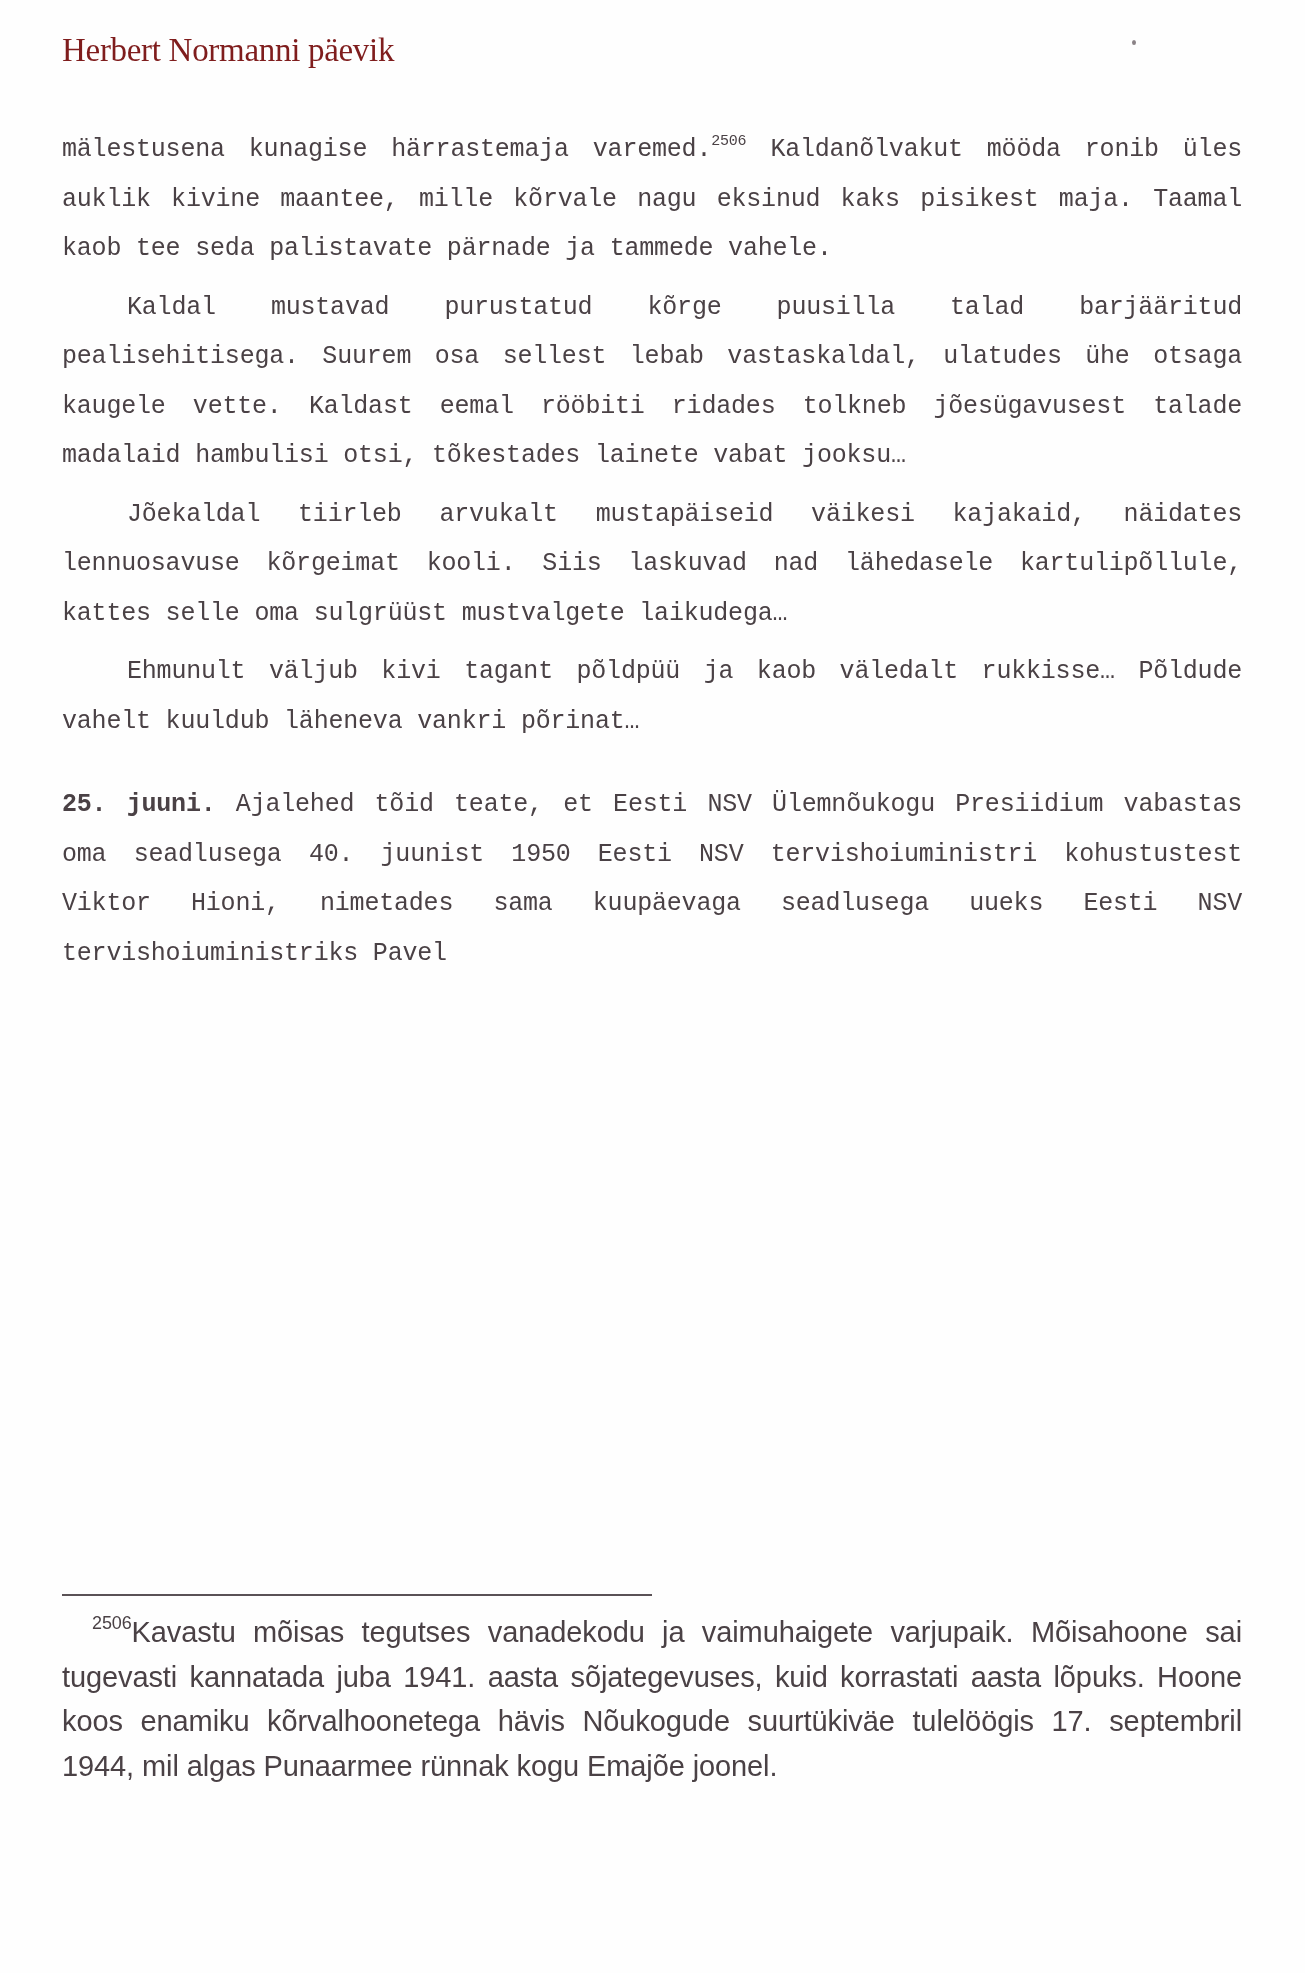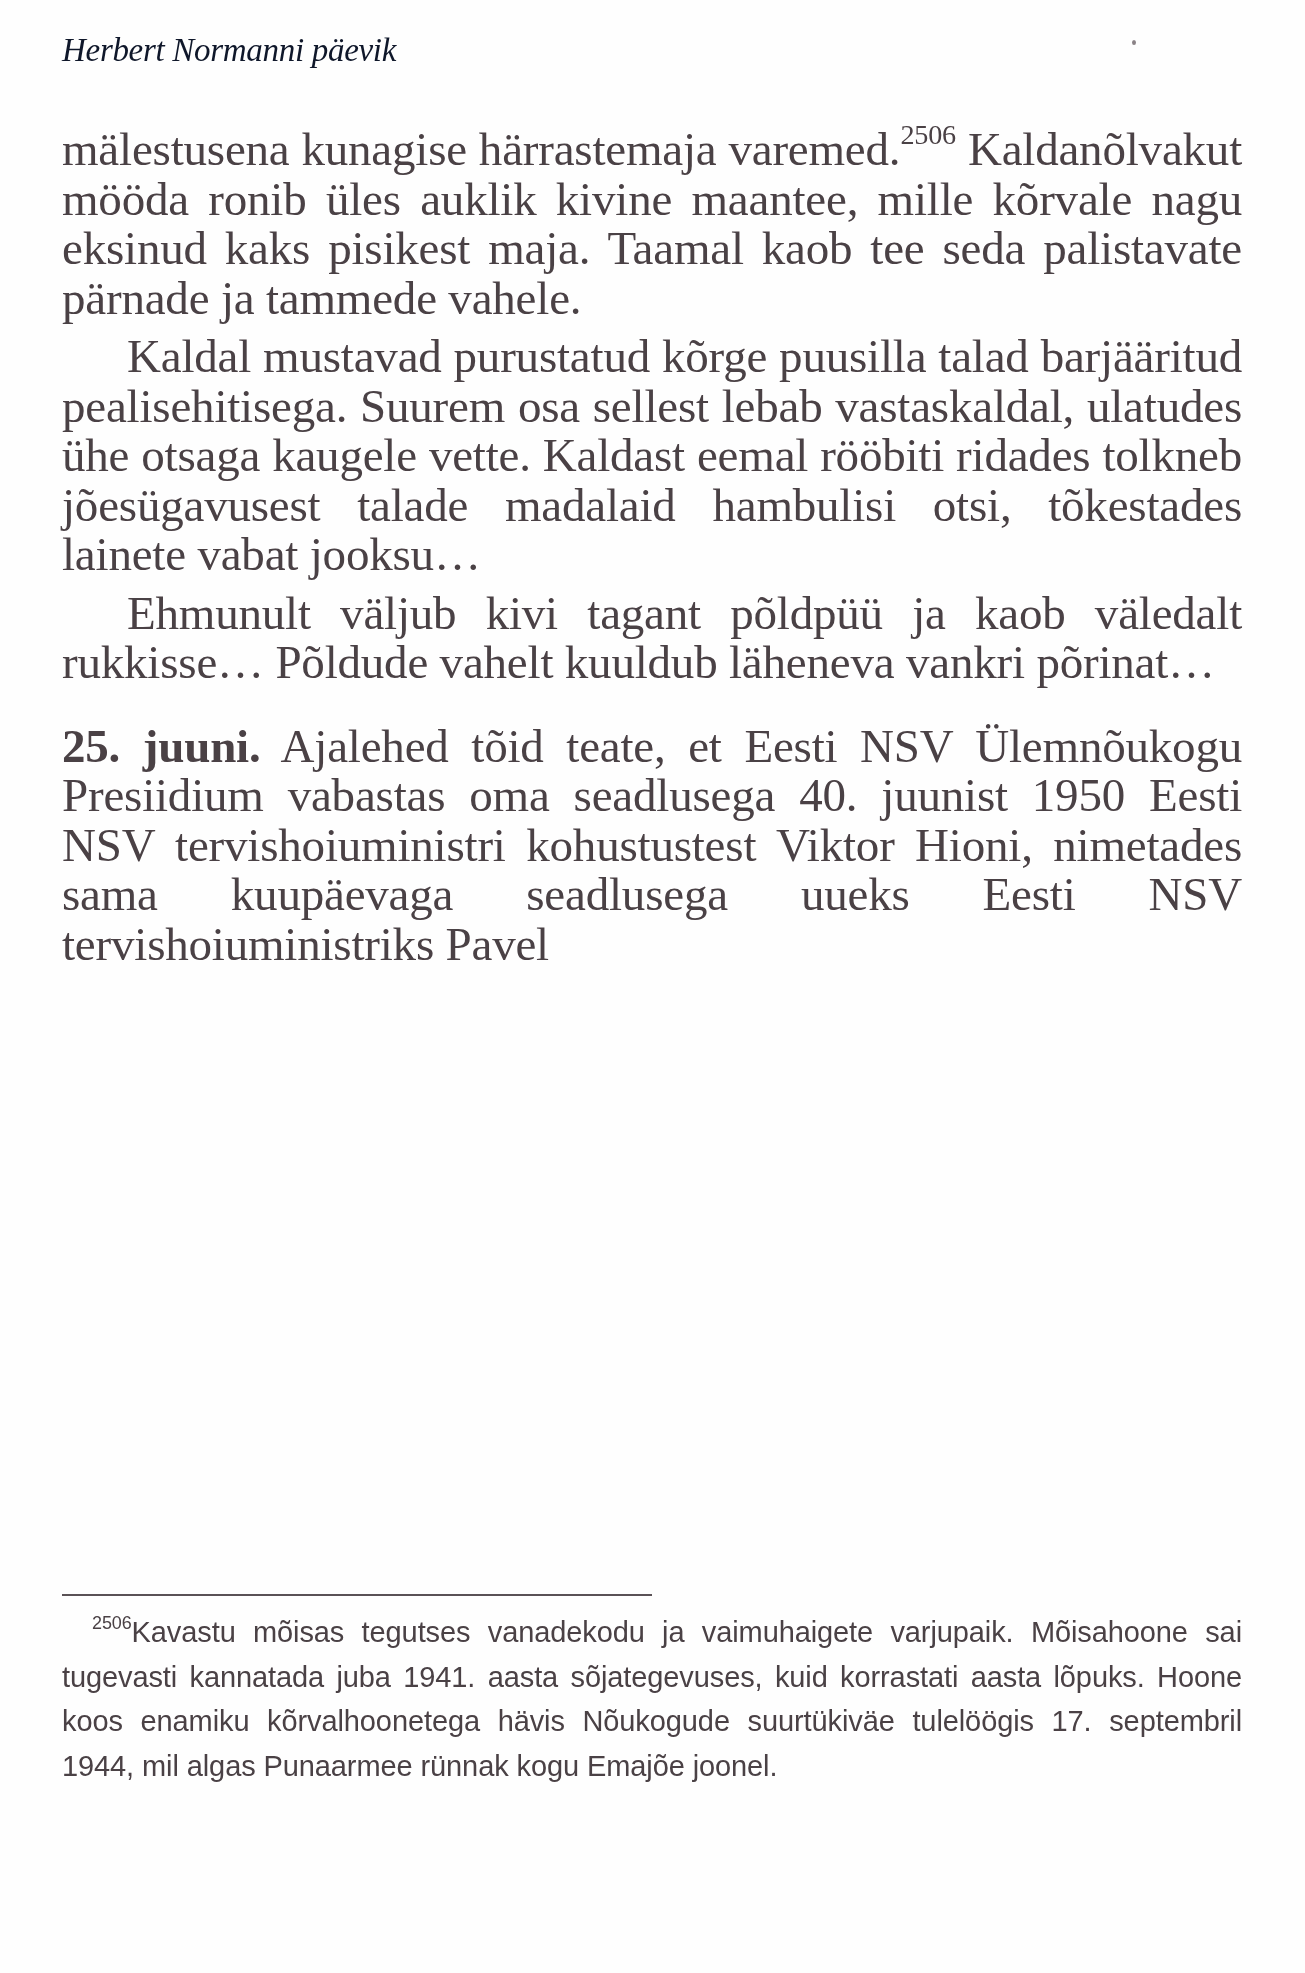--- a/index.html
+++ b/index.html
@@ -18,44 +18,44 @@
     .page {
       position: absolute;
       left: 62px;
       top: 0;
       width: 1180px;
     }
     .running-head {
       position: absolute;
       left: 0;
       top: 32px;
-      font-style: italic;
       font-size: 33px;
       letter-spacing: -0.3px;
-      color: #0f172a;
+      color: #7f1d1d;
       white-space: nowrap;
     }
     .speck {
       position: absolute;
       left: 1070px;
       top: 40px;
       width: 4px;
       height: 5px;
       background: #8a8286;
       border-radius: 50%;
     }
     .body-text {
       position: absolute;
       left: 0;
       top: 125px;
       width: 1180px;
-      font-size: 47px;
+      font-size: 25px;
       line-height: 49.5px;
       text-align: justify;
       letter-spacing: -0.2px;
+      font-family: Liberation Mono, monospace;
     }
     .body-text p {
       margin: 0 0 9px 0;
       text-indent: 0;
     }
     .body-text p.indent {
       text-indent: 65px;
     }
     .body-text p.entry {
       margin-top: 34px;
@@ -106,20 +106,21 @@
 
   <div class="running-head">Herbert Normanni päevik</div>
   <div class="speck"></div>
 
   <div class="body-text">
     <p><span>mälestusena kunagise härrastemaja varemed.</span><sup>2506</sup><span> Kaldanõlvakut mööda ronib üles auklik kivine maantee, mille kõrvale nagu eksinud kaks pisikest maja. Taamal kaob tee seda palistavate pärnade ja tammede vahele.</span></p>
 
     <p class="indent">Kaldal mustavad purustatud kõrge puusilla talad barjääritud pealisehitisega. Suurem osa sellest lebab vastaskaldal, ulatudes ühe otsaga kaugele vette. Kaldast eemal rööbiti ridades tolkneb jõesügavusest talade madalaid hambulisi otsi, tõkestades lainete vabat jooksu…</p>
 
 
+    <p class="indent">Jõekaldal tiirleb arvukalt mustapäiseid väikesi kajakaid, näidates lennuosavuse kõrgeimat kooli. Siis laskuvad nad lähedasele kartulipõllule, kattes selle oma sulgrüüst mustvalgete laikudega…</p>
 
     <p class="indent">Ehmunult väljub kivi tagant põldpüü ja kaob väledalt rukkisse… Põldude vahelt kuuldub läheneva vankri põrinat…</p>
 
 
 
     <p class="entry"><span class="date-label">25. juuni.</span><span> Ajalehed tõid teate, et Eesti NSV Ülemnõukogu Presiidium vabastas oma seadlusega 40. juunist 1950 Eesti NSV tervishoiuministri kohustustest Viktor Hioni, nimetades sama kuupäevaga seadlusega uueks Eesti NSV tervishoiuministriks Pavel</span></p>
   </div>
 
   <div class="footnote-rule"></div>
 

